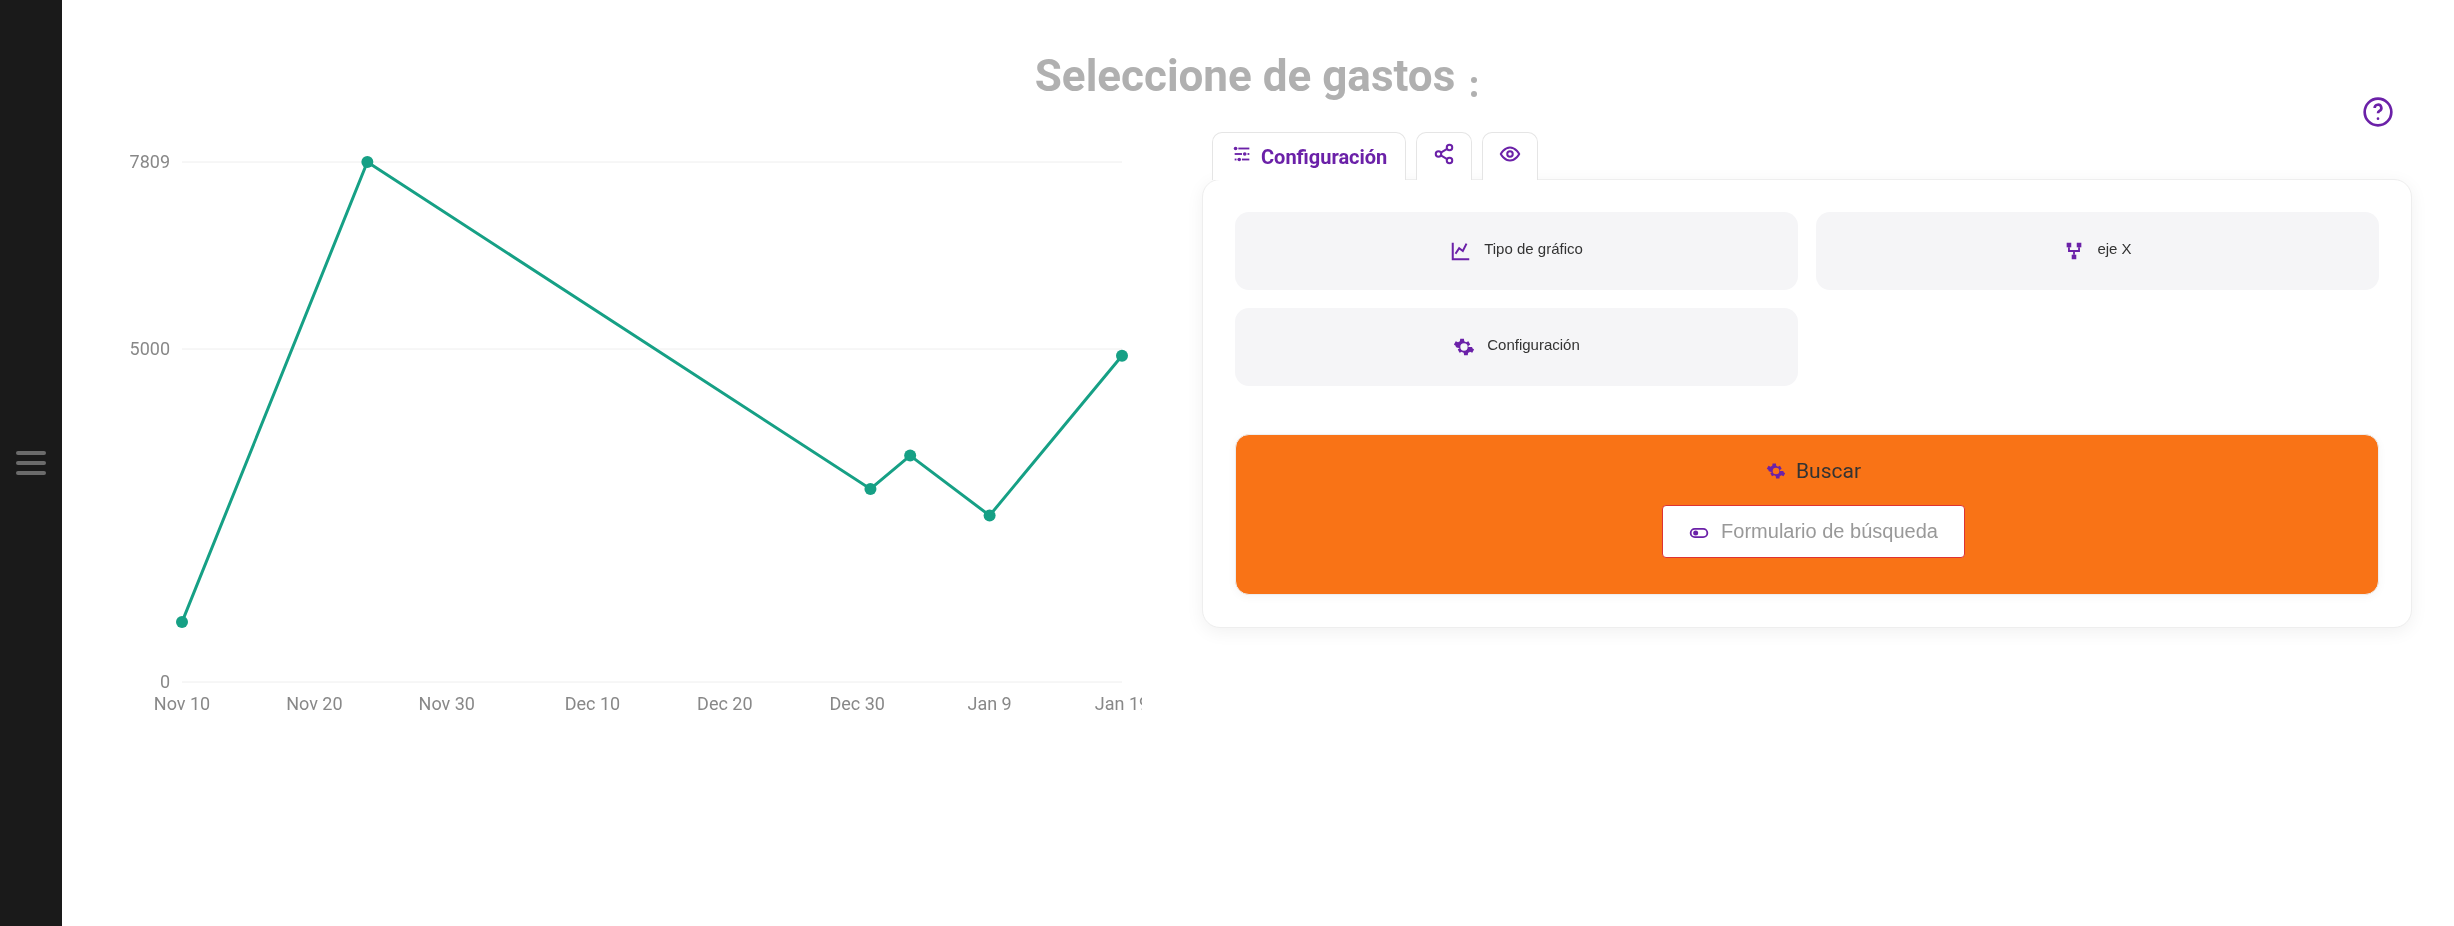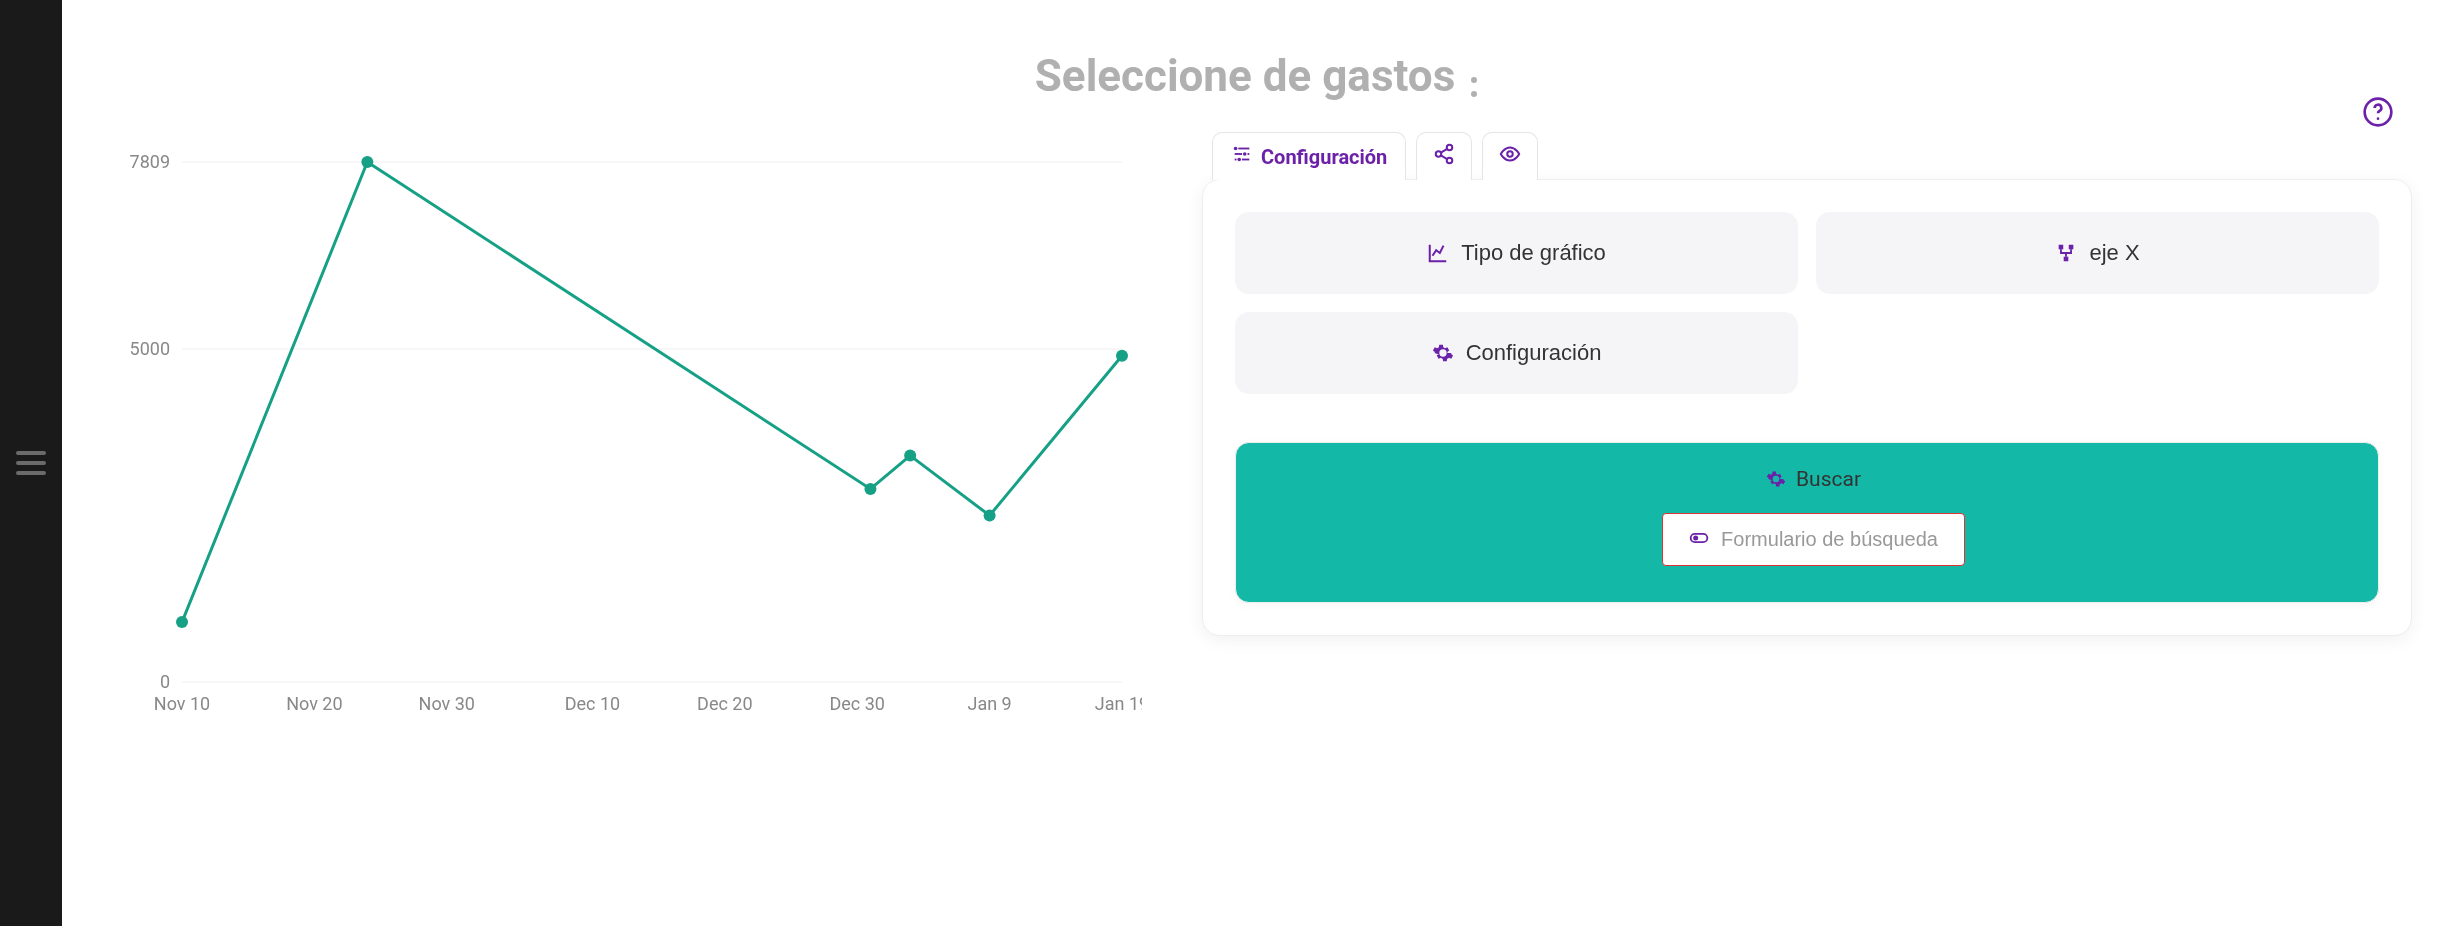--- a/index.html
+++ b/index.html
@@ -125,52 +125,51 @@
     display: grid;
     grid-template-columns: 1fr 1fr;
     gap: 18px;
     margin-bottom: 22px;
   }
   .cfg-btn {
     background: #f5f5f7;
     border: none;
     border-radius: 14px;
     padding: 28px 20px;
-    font-size: 22px;
+    font-size: 15px;
     color: #333;
     display: flex;
-    align-items: center;
     justify-content: center;
     gap: 12px;
     cursor: pointer;
   }
   .cfg-btn svg { width: 22px; height: 22px; }
   .cfg-btn .icon { color: #6b21a8; display:inline-flex; }
   .search-card {
-    background: #14b8a6;
+    background: #f97316;
     border: 1px solid #eee;
     border-radius: 14px;
     box-shadow: 0 2px 10px rgba(0,0,0,0.04);
     padding: 24px 20px 36px 33px;
     text-align: center;
     margin-top: 48px;
   }
   .search-title {
     font-size: 21px;
     color: #333;
     display: inline-flex;
     align-items: center;
     gap: 10px;
     margin-bottom: 22px;
   }
   .search-title .icon { color: #6b21a8; display:inline-flex; }
   .search-title svg { width:20px; height:20px; }
   .form-btn {
     display: inline-flex;
-    align-items: flex-start;
+    align-items: flex-end;
     gap: 12px;
     border: 1.5px solid #d33;
     background: #fff;
     padding: 14px 26px;
     border-radius: 4px;
     font-size: 20px;
     color: #999;
     cursor: pointer;
   }
   .form-btn .icon { color: #6b21a8; display:inline-flex; }

